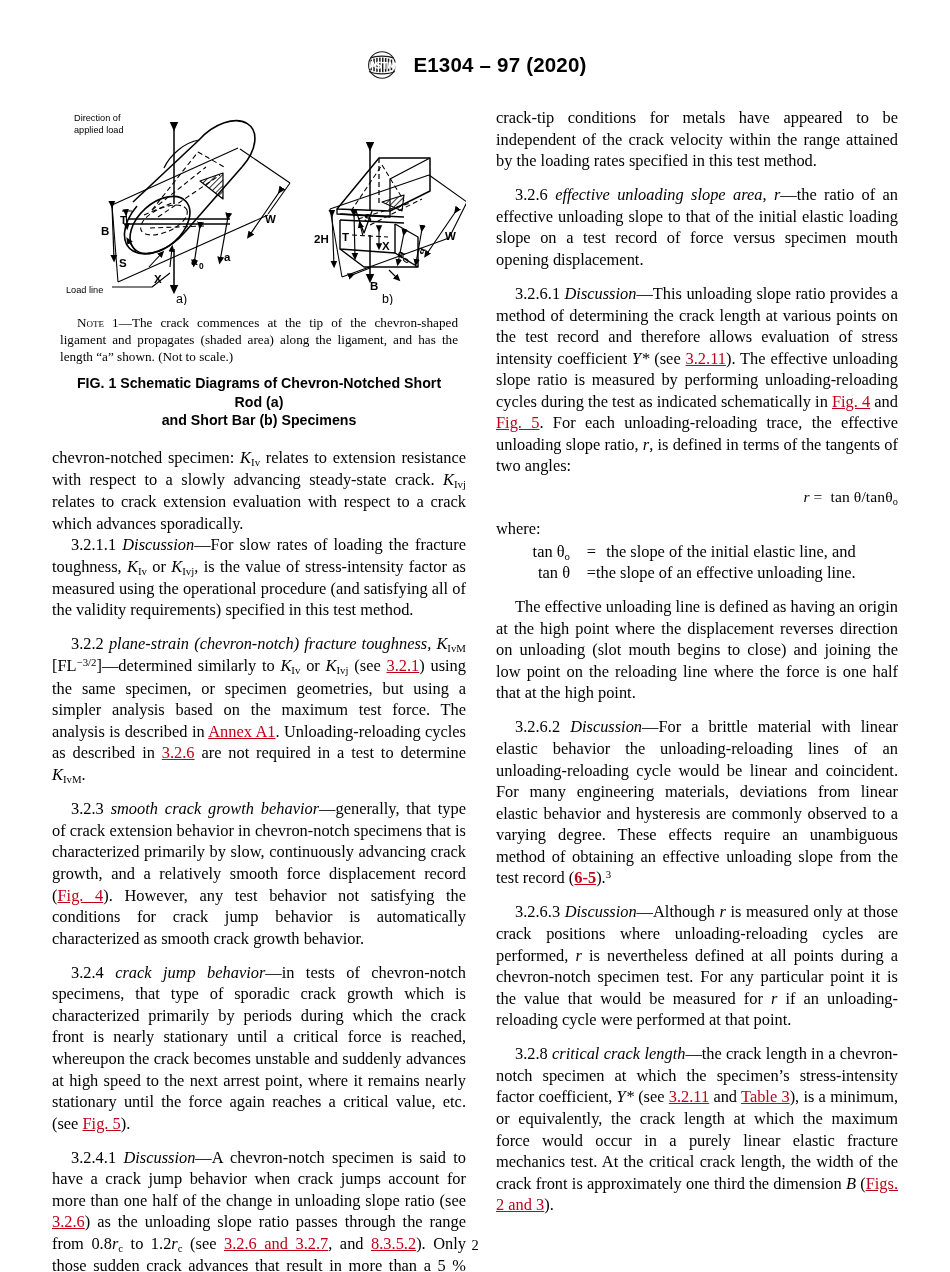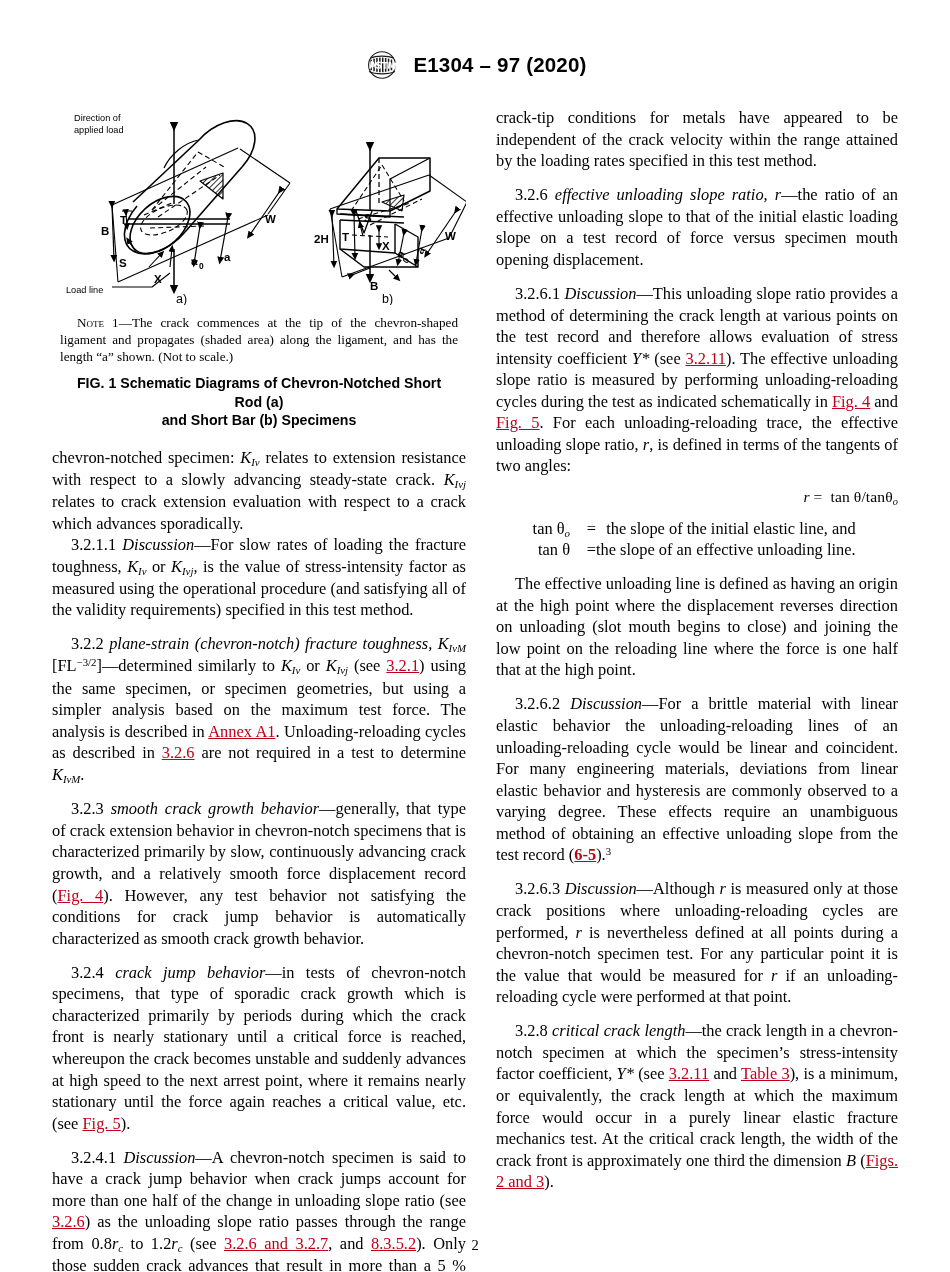--- a/index.html
+++ b/index.html
@@ -89,21 +89,20 @@
   p.body.indent { text-indent: 19px; }
   p.gap { margin-top: 12.5px; }
   p.first { margin-top: 18px; }
 
   i, .it { font-style: italic; }
   .xref { color: #c00018; margin-top: 24px; }
   .bold { font-weight: bold; text-decoration: underline; }
   sub {
     font-size: 0.66em;
     vertical-align: -0.26em;
-    font-style: italic;
   }
   sup {
     font-size: 0.66em;
     vertical-align: 0.46em;
   }
   var { font-style: italic; }
 
   
   .equation {
     text-align: right;
@@ -348,26 +347,27 @@
       <p class="body indent gap"><span>3.2.4 </span><i>crack jump behavior</i><span>—in tests of chevron-notch specimens, that type of sporadic crack growth which is characterized primarily by periods during which the crack front is nearly stationary until a critical force is reached, whereupon the crack becomes unstable and suddenly advances at high speed to the next arrest point, where it remains nearly stationary until the force again reaches a critical value, etc. (see </span><a class="xref" href="#">Fig. 5</a><span>).</span></p>
 
       <p class="body indent gap"><span>3.2.4.1 </span><i>Discussion</i><span>—A chevron-notch specimen is said to have a crack jump behavior when crack jumps account for more than one half of the change in unloading slope ratio (see </span><a class="xref" href="#">3.2.6</a><span>) as the unloading slope ratio passes through the range from 0.8</span><var>r</var><sub>c</sub><span> to 1.2</span><var>r</var><sub>c</sub><span> (see </span><a class="xref" href="#">3.2.6 and 3.2.7</a><span>, and </span><a class="xref" href="#">8.3.5.2</a><span>). Only those sudden crack advances that result in more than a 5 % decrease in force during the advance are counted as crack jumps (</span></p>
 
     </div>
 
     <div class="col">
 
       <p class="body">crack-tip conditions for metals have appeared to be independent of the crack velocity within the range attained by the loading rates specified in this test method.</p>
 
-      <p class="body indent gap"><span>3.2.6 </span><i>effective unloading slope ratio, r</i><span>—the ratio of an effective unloading slope to that of the initial elastic loading slope on a test record of force versus specimen mouth opening displacement.</span></p>
+      <p class="body indent gap"><span>3.2.6 </span><i>effective unloading slope area, r</i><span>—the ratio of an effective unloading slope to that of the initial elastic loading slope on a test record of force versus specimen mouth opening displacement.</span></p>
 
       <p class="body indent gap"><span>3.2.6.1 </span><i>Discussion</i><span>—This unloading slope ratio provides a method of determining the crack length at various points on the test record and therefore allows evaluation of stress intensity coefficient </span><i>Y*</i><span> (see </span><a class="xref" href="#">3.2.11</a><span>). The effective unloading slope ratio is measured by performing unloading-reloading cycles during the test as indicated schematically in </span><a class="xref" href="#">Fig. 4</a><span> and </span><a class="xref" href="#">Fig. 5</a><span>. For each unloading-reloading trace, the effective unloading slope ratio, </span><var>r</var><span>, is defined in terms of the tangents of two angles:</span></p>
 
       <div class="equation"><var>r</var>&nbsp;<span>=</span>&nbsp;&nbsp;<span>tan θ/tanθ</span><sub>o</sub></div>
 
+      <div class="where-label">where:</div>
 
       <table class="where">
         <tbody>
           <tr>
             <td class="sym"><span>tan θ</span><sub>o</sub></td>
             <td class="eq">=</td>
             <td>the slope of the initial elastic line, and</td>
           </tr>
           <tr>
             <td class="sym"><span>tan θ</span><sub></sub></td>

